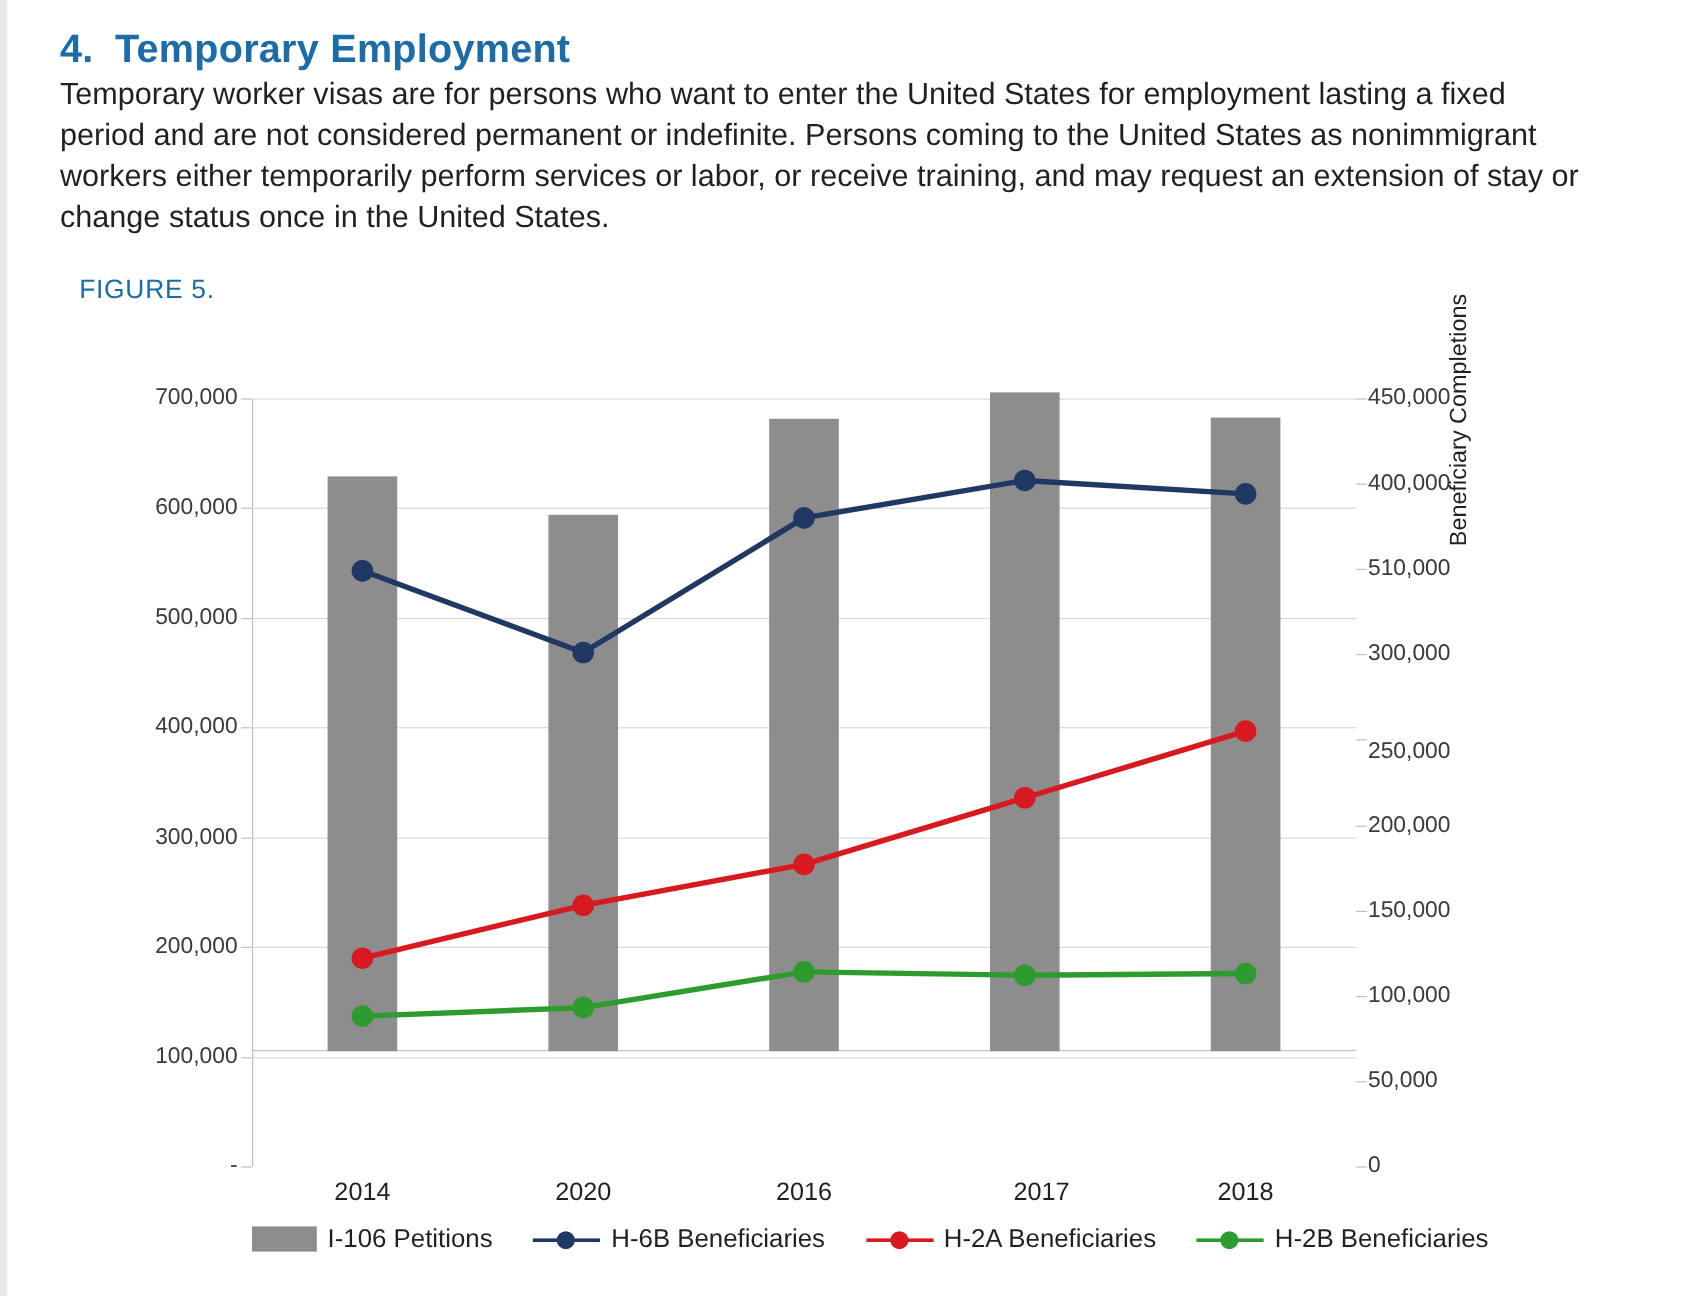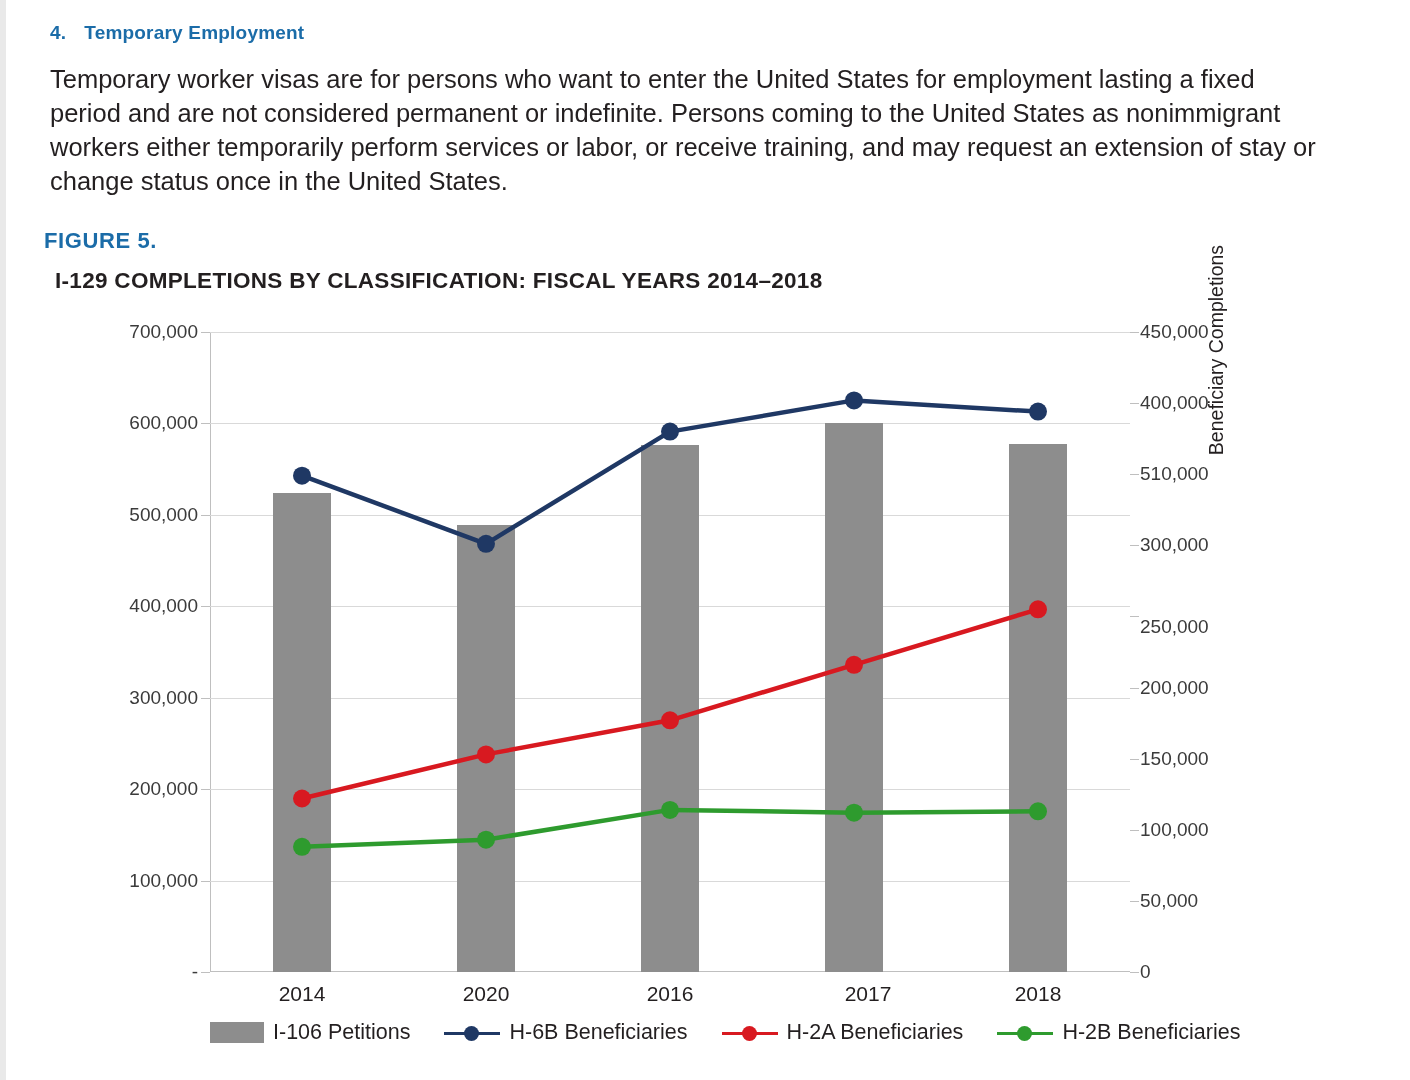--- a/index.html
+++ b/index.html
@@ -18,39 +18,39 @@
   }
   .left-rule {
     position: absolute;
     left: 0; top: 0;
     width: 6px; height: 1080px;
     background: #e9e9e9;
   }
   .section-head {
     position: absolute;
     left: 50px; top: 22px;
-    font-size: 19px;
+    font-size: 33px;
     font-weight: bold;
     color: #1b6ca8;
     letter-spacing: 0.2px;
   }
   .section-head .num { margin-right: 18px; }
   .body-text {
     position: absolute;
     left: 50px; top: 62px;
     width: 1270px;
     font-size: 25.5px;
     line-height: 34px;
     color: #231f20;
   }
   .fig-label {
     position: absolute;
-    left: 44px; top: 228px;
+    left: 66px; top: 228px;
     font-size: 22px;
-    font-weight: bold;
+    font-weight: normal;
     color: #1b6ca8;
     letter-spacing: 0.6px;
   }
   .fig-title {
     position: absolute;
     left: 55px; top: 268px;
     font-size: 22.5px;
     font-weight: bold;
     color: #231f20;
     letter-spacing: 0.3px;
@@ -58,21 +58,21 @@
 
   
   .chart-wrap {
     position: absolute;
     left: 50px; top: 310px;
     width: 1310px; height: 700px;
   }
   .plot {
     position: absolute;
     left: 160px; top: 22px;
-    width: 920px; height: 640px;
+    width: 920px; height: 544px;
   }
   .gridline {
     position: absolute;
     left: 0; width: 920px;
     height: 1px;
     background: #d9d9d9;
   }
   .axis-left-line {
     position: absolute;
     left: 0; top: 0;
@@ -162,21 +162,20 @@
 <div class="page">
   <div class="left-rule"></div>
 
   <div class="section-head">
     <span class="num">4.</span><span>Temporary Employment</span>
   </div>
 
   <div class="body-text">Temporary worker visas are for persons who want to enter the United States for employment lasting a fixed period and are not considered permanent or indefinite. Persons coming to the United States as nonimmigrant workers either temporarily perform services or labor, or receive training, and may request an extension of stay or change status once in the United States.</div>
 
   <div class="fig-label">FIGURE 5.</div>
-  <div class="fig-title">I-129 COMPLETIONS BY CLASSIFICATION: FISCAL YEARS 2014–2018</div>
 
   <div class="chart-wrap">
 
     <div class="y-title-right">Beneficiary Completions</div>
 
     <div class="plot">
       <div class="axis-left-line"></div>
       <div class="axis-bottom-line"></div>
 
       <div class="gridline" style="top:0px"></div>

